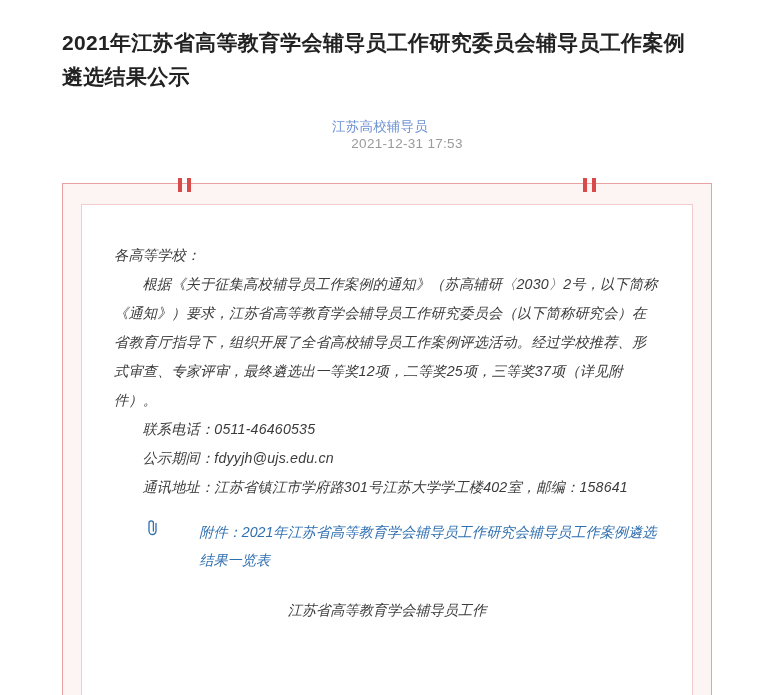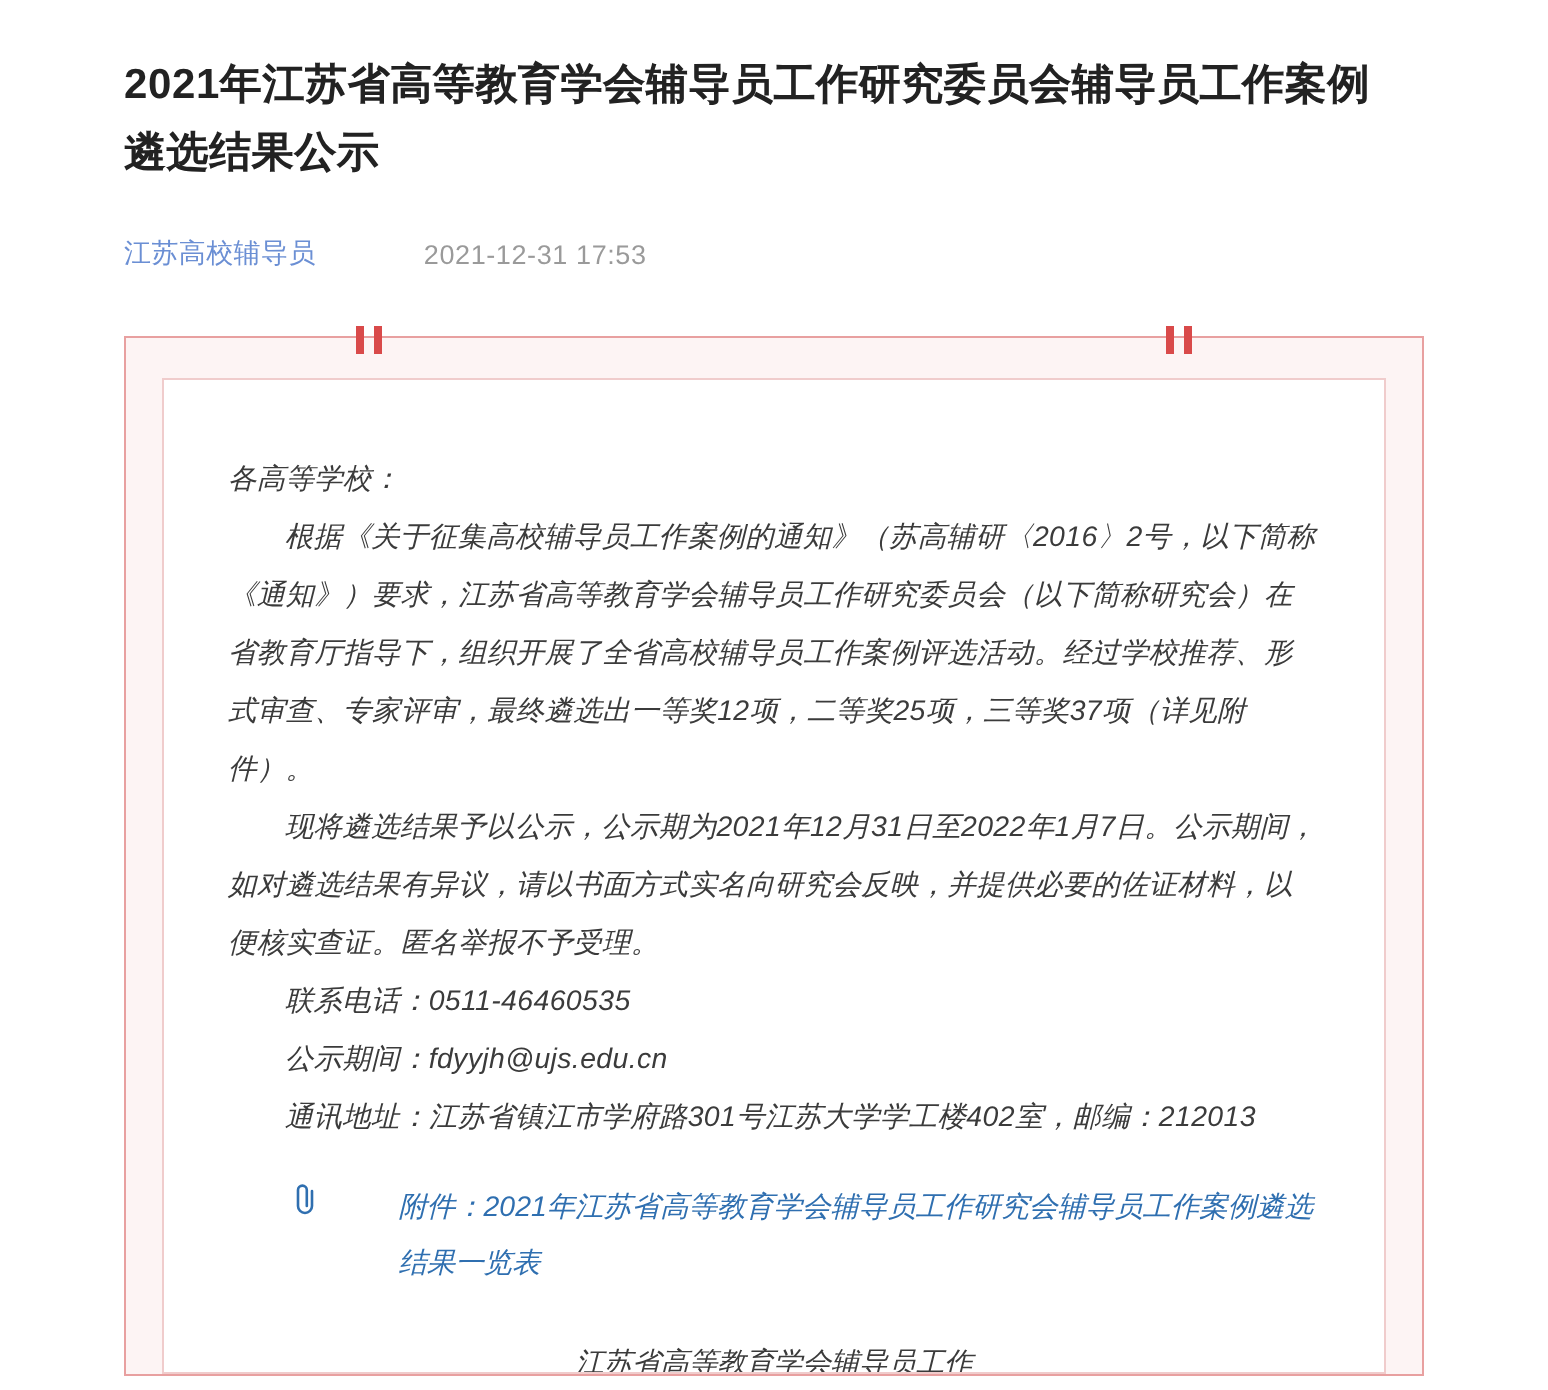--- a/index.html
+++ b/index.html
@@ -29,20 +29,21 @@
     letter-spacing: 0.3px;
     margin: 0;
     padding-top: 26px;
     max-width: 640px;
   }
   .meta {
     margin-top: 24px;
     display: flex;
     align-items: center;
     font-size: 13.5px;
+    flex-direction: column;
   }
   .meta-author {
     color: #6b8fd4;
     margin-right: 14px;
     letter-spacing: 0.2px;
   }
   .meta-date {
     color: #9a9a9a;
     letter-spacing: 0.3px;
     margin-left: 40px;
@@ -130,25 +131,24 @@
 
   <div class="meta">
     <span class="meta-author">江苏高校辅导员</span>
     <span class="meta-date">2021-12-31 17:53</span>
   </div>
 
   <div class="notice-wrap">
     <div class="notice-inner">
       <div class="doc-body">
         <p>各高等学校：</p>
-        <p class="p-indent">根据《关于征集高校辅导员工作案例的通知》（苏高辅研〈2016〉2号，以下简称《通知》）要求，江苏省高等教育学会辅导员工作研究委员会（以下简称研究会）在省教育厅指导下，组织开展了全省高校辅导员工作案例评选活动。经过学校推荐、形式审查、专家评审，最终遴选出一等奖12项，二等奖25项，三等奖37项（详见附件）。</p>
-        <p class="p-indent">现将遴选结果予以公示，公示期为2021年12月31日至2022年1月7日。公示期间，如对遴选结果有异议，请以书面方式实名向研究会反映，并提供必要的佐证材料，以便核实查证。匿名举报不予受理。</p>
+        <p class="p-indent">根据《关于征集高校辅导员工作案例的通知》（苏高辅研〈2030〉2号，以下简称《通知》）要求，江苏省高等教育学会辅导员工作研究委员会（以下简称研究会）在省教育厅指导下，组织开展了全省高校辅导员工作案例评选活动。经过学校推荐、形式审查、专家评审，最终遴选出一等奖12项，二等奖25项，三等奖37项（详见附件）。</p>
         <p class="contact-line">联系电话：0511-46460535</p>
         <p class="contact-line">公示期间：fdyyjh@ujs.edu.cn</p>
-        <p class="contact-line">通讯地址：江苏省镇江市学府路301号江苏大学学工楼402室，邮编：212013</p>
+        <p class="contact-line">通讯地址：江苏省镇江市学府路301号江苏大学学工楼402室，邮编：158641</p>
       </div>
 
       <div class="attach-row">
         <span class="clip-icon">
           <svg width="16" height="20" viewBox="0 0 16 20" fill="none" stroke="#2f6fb0" stroke-width="1.3">
             <path d="M11 5.5 V13 a3.5 3.5 0 0 1 -7 0 V5 a2.2 2.2 0 0 1 4.4 0 v8" stroke-linecap="round"></path>
           </svg>
         </span>
         <span class="attach-text">
           <span>附件：</span><span>2021年江苏省高等教育学会辅导员工作研究会辅导员工作案例遴选结果一览表</span>

